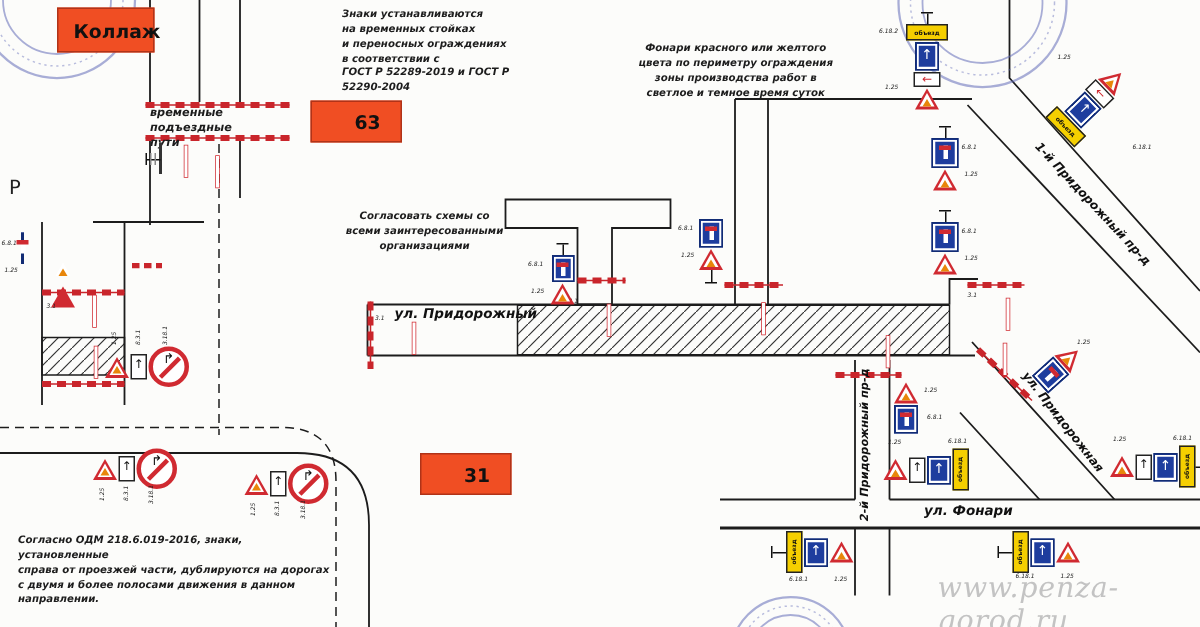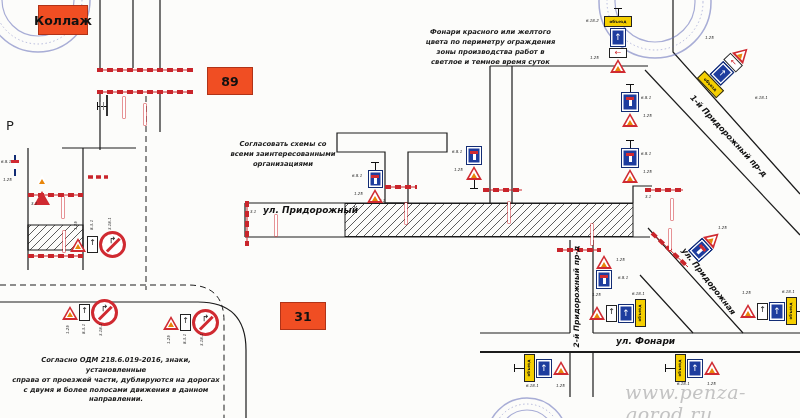--- a/index.html
+++ b/index.html
@@ -8,21 +8,21 @@
   .canvas svg{position:absolute;left:0;top:0;z-index:1;}
 
   
   .note{position:absolute;z-index:2;font-size:6.8px;line-height:1.45;color:#1c1c1c;
         font-style:italic;font-weight:bold;white-space:pre-line;}
   .street{position:absolute;z-index:2;font-style:italic;font-weight:bold;color:#111;white-space:nowrap;}
   .pletter{position:absolute;z-index:2;font-size:13px;color:#222;}
   .watermark{position:absolute;z-index:5;font-family:"DejaVu Serif",serif;font-style:italic;
              font-size:19px;color:#c3c3c3;letter-spacing:.5px;}
   .obox{position:absolute;z-index:4;background:#f04e23;border:1px solid #b03318;color:#111;
-        display:flex;align-items:center;justify-content:center;font-size:12.5px;font-weight:bold;}
+        display:flex;align-items:center;justify-content:center;font-size:12.5px;font-weight:bold;padding-left:15px;}
 
   
   .sg{position:absolute;z-index:3;display:flex;align-items:center;gap:1px;}
   .sg.col{flex-direction:column;justify-content:flex-start;}
   .abs{position:absolute;z-index:3;}
 
   .noentry{width:22px;height:22px;border-radius:50%;background:#d02a31;
            box-shadow:0 0 0 1px #fff,0 0 0 1.5px #d02a31;position:relative;}
   .noentry::after{content:'';position:absolute;left:18%;top:42%;width:64%;height:16%;background:#fff;}
   .noentry.s20{width:20px;height:20px;} .noentry.s24{width:24px;height:24px;}
@@ -143,43 +143,51 @@
       <circle cx="655" cy="2" r="56" stroke-width="1.5"></circle>
         <circle cx="655" cy="2" r="40" stroke-width="1.2"></circle>
       <circle cx="655" cy="2" r="48" stroke-width="1" stroke-dasharray="1.5,2.5" opacity="0.8"></circle>
       <circle cx="527" cy="438" r="40" stroke-width="1.5"></circle>
         <circle cx="527" cy="438" r="28" stroke-width="1.2"></circle>
       <circle cx="527" cy="438" r="34" stroke-width="1" stroke-dasharray="1.5,2.5" opacity="0.8"></circle>
     </g>
   </svg>
 
   
+  <div class="note" style="left:228px;top:5px;width:150px;">Знаки устанавливаются
+на временных стойках
+и переносных ограждениях
+в соответствии с
+ГОСТ Р 52289-2019 и ГОСТ Р
+52290-2004</div>
   <div class="note" style="left:408px;top:28px;width:165px;text-align:center;">Фонари красного или желтого
 цвета по периметру ограждения
 зоны производства работ в
 светлое и темное время суток</div>
   <div class="note" style="left:216px;top:140px;width:134px;text-align:center;">Согласовать схемы со
 всеми заинтересованными
 организациями</div>
-  <div class="note" style="left:12px;top:356px;width:208px;text-align:center;">Согласно ОДМ 218.6.019-2016, знаки, установленные
+  <div class="note" style="left:12px;top:356px;width:208px;text-align:left;">Согласно ОДМ 218.6.019-2016, знаки, установленные
 справа от проезжей части, дублируются на дорогах
 с двумя и более полосами движения в данном
 направлении.</div>
+  <div class="note" style="left:100px;top:70px;width:100px;font-size:7.5px;line-height:1.3;">временные подъездные
+пути</div>
   <div class="pletter" style="left:6px;top:118px;">Р</div>
 
   
   <div class="street" style="left:263px;top:205px;font-size:9px;">ул. Придорожный</div>
   <div class="street" style="left:616px;top:336px;font-size:9px;">ул. Фонари</div>
   <div class="street" style="left:674px;top:132px;width:110px;font-size:8px;transform:rotate(47deg);">1-й Придорожный пр-д</div>
   <div class="street" style="left:668px;top:276px;width:80px;font-size:8px;transform:rotate(52deg);">ул. Придорожная</div>
   <div class="street" style="left:524px;top:292px;width:104px;font-size:7.5px;text-align:center;transform:rotate(-90deg);">2-й Придорожный пр-д</div>
 
   
   <div class="obox" style="left:38px;top:5px;width:48px;height:28px;">Коллаж</div>
-  <div class="obox" style="left:207px;top:67px;width:44px;height:26px;">89</div>
+  <div class="obox" style="left:207px;top:67px;width:44px;height:26px;">63</div>
   <div class="obox" style="left:280px;top:302px;width:44px;height:26px;">31</div>
 
   
   <div class="watermark" style="left:625px;top:381px;">www.penza-gorod.ru</div>
 
   
   
   <span class="abs wplate tick-left" style="left:106px;top:96px;"></span>
   <span class="abs noentry s20" style="left:122px;top:98px;"></span>
   <span class="abs noentry s20" style="left:143px;top:105px;"></span>

